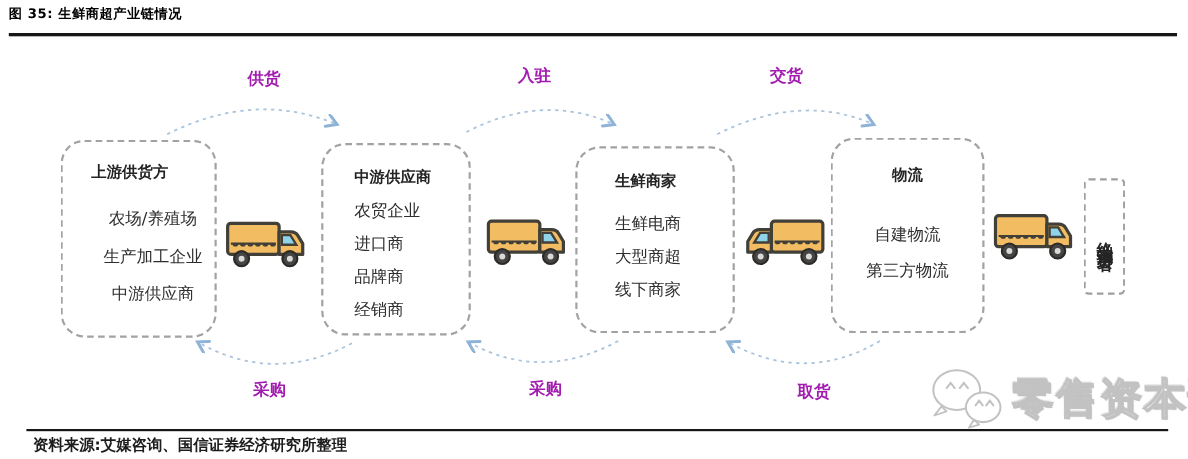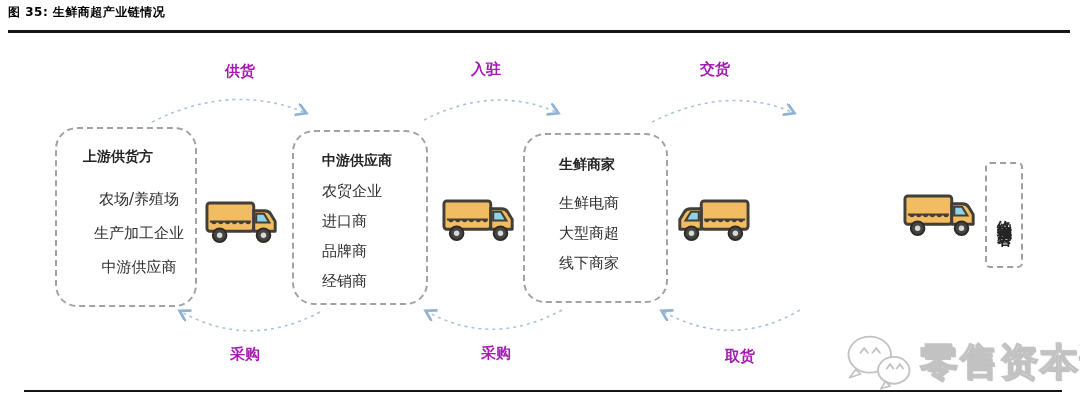--- a/index.html
+++ b/index.html
@@ -124,20 +124,27 @@
 
   <div class="pbox box-3">
     <div class="box-title">生鲜商家</div>
     <div class="items">
       <div class="box-item">生鲜电商</div>
       <div class="box-item">大型商超</div>
       <div class="box-item">线下商家</div>
     </div>
   </div>
 
+  <div class="pbox box-4">
+    <div class="box-title">物流</div>
+    <div class="items">
+      <div class="box-item">自建物流</div>
+      <div class="box-item">第三方物流</div>
+    </div>
+  </div>
 
   <div class="consumer-box">
     <div class="v-text">终端消费者</div>
   </div>
 
   <svg class="truck truck-1" viewBox="0 0 80 48">
     <rect x="2" y="4" width="48" height="29" rx="3" fill="#F2BD62" stroke="#423F38" stroke-width="3"></rect>
     <path d="M5 23 H47" stroke="#423F38" stroke-width="2" fill="none"></path>
     <path d="M6.5 23 a2.7 2.7 0 0 0 5.4 0 z m7 0 a2.7 2.7 0 0 0 5.4 0 z m7 0 a2.7 2.7 0 0 0 5.4 0 z m7 0 a2.7 2.7 0 0 0 5.4 0 z m7 0 a2.7 2.7 0 0 0 5.4 0 z m7 0 a2.7 2.7 0 0 0 5.4 0 z" fill="#423F38"></path>
     <path d="M50 12 h11 q4.5 0 6.5 3.5 l4.5 7.5 v10 h-22 z" fill="#F2BD62" stroke="#423F38" stroke-width="3" stroke-linejoin="round"></path>
@@ -190,14 +197,15 @@
       <path d="M15 39 l-7 9 l12 -4 z" fill="#ffffff" stroke="#c2c2c2" stroke-width="1.8" stroke-linejoin="round"></path>
       <path d="M20 21 l4 -5 l4 5 M33 21 l4 -5 l4 5" fill="none" stroke="#c2c2c2" stroke-width="2" stroke-linecap="round"></path>
       <ellipse cx="56" cy="40" rx="17" ry="14.5" fill="#ffffff" stroke="#c2c2c2" stroke-width="2"></ellipse>
       <path d="M47 52 l-5 8 l10 -3 z" fill="#ffffff" stroke="#c2c2c2" stroke-width="1.8" stroke-linejoin="round"></path>
       <path d="M48.5 38 l3.5 -4.5 l3.5 4.5 M59 38 l3.5 -4.5 l3.5 4.5" fill="none" stroke="#c2c2c2" stroke-width="2" stroke-linecap="round"></path>
     </svg>
     <div class="wm-text">零售资本论</div>
   </div>
 
   <div class="footer-rule"></div>
+  <div class="source-text">资料来源:艾媒咨询、国信证券经济研究所整理</div>
 
 </div>
 
 </body></html>

